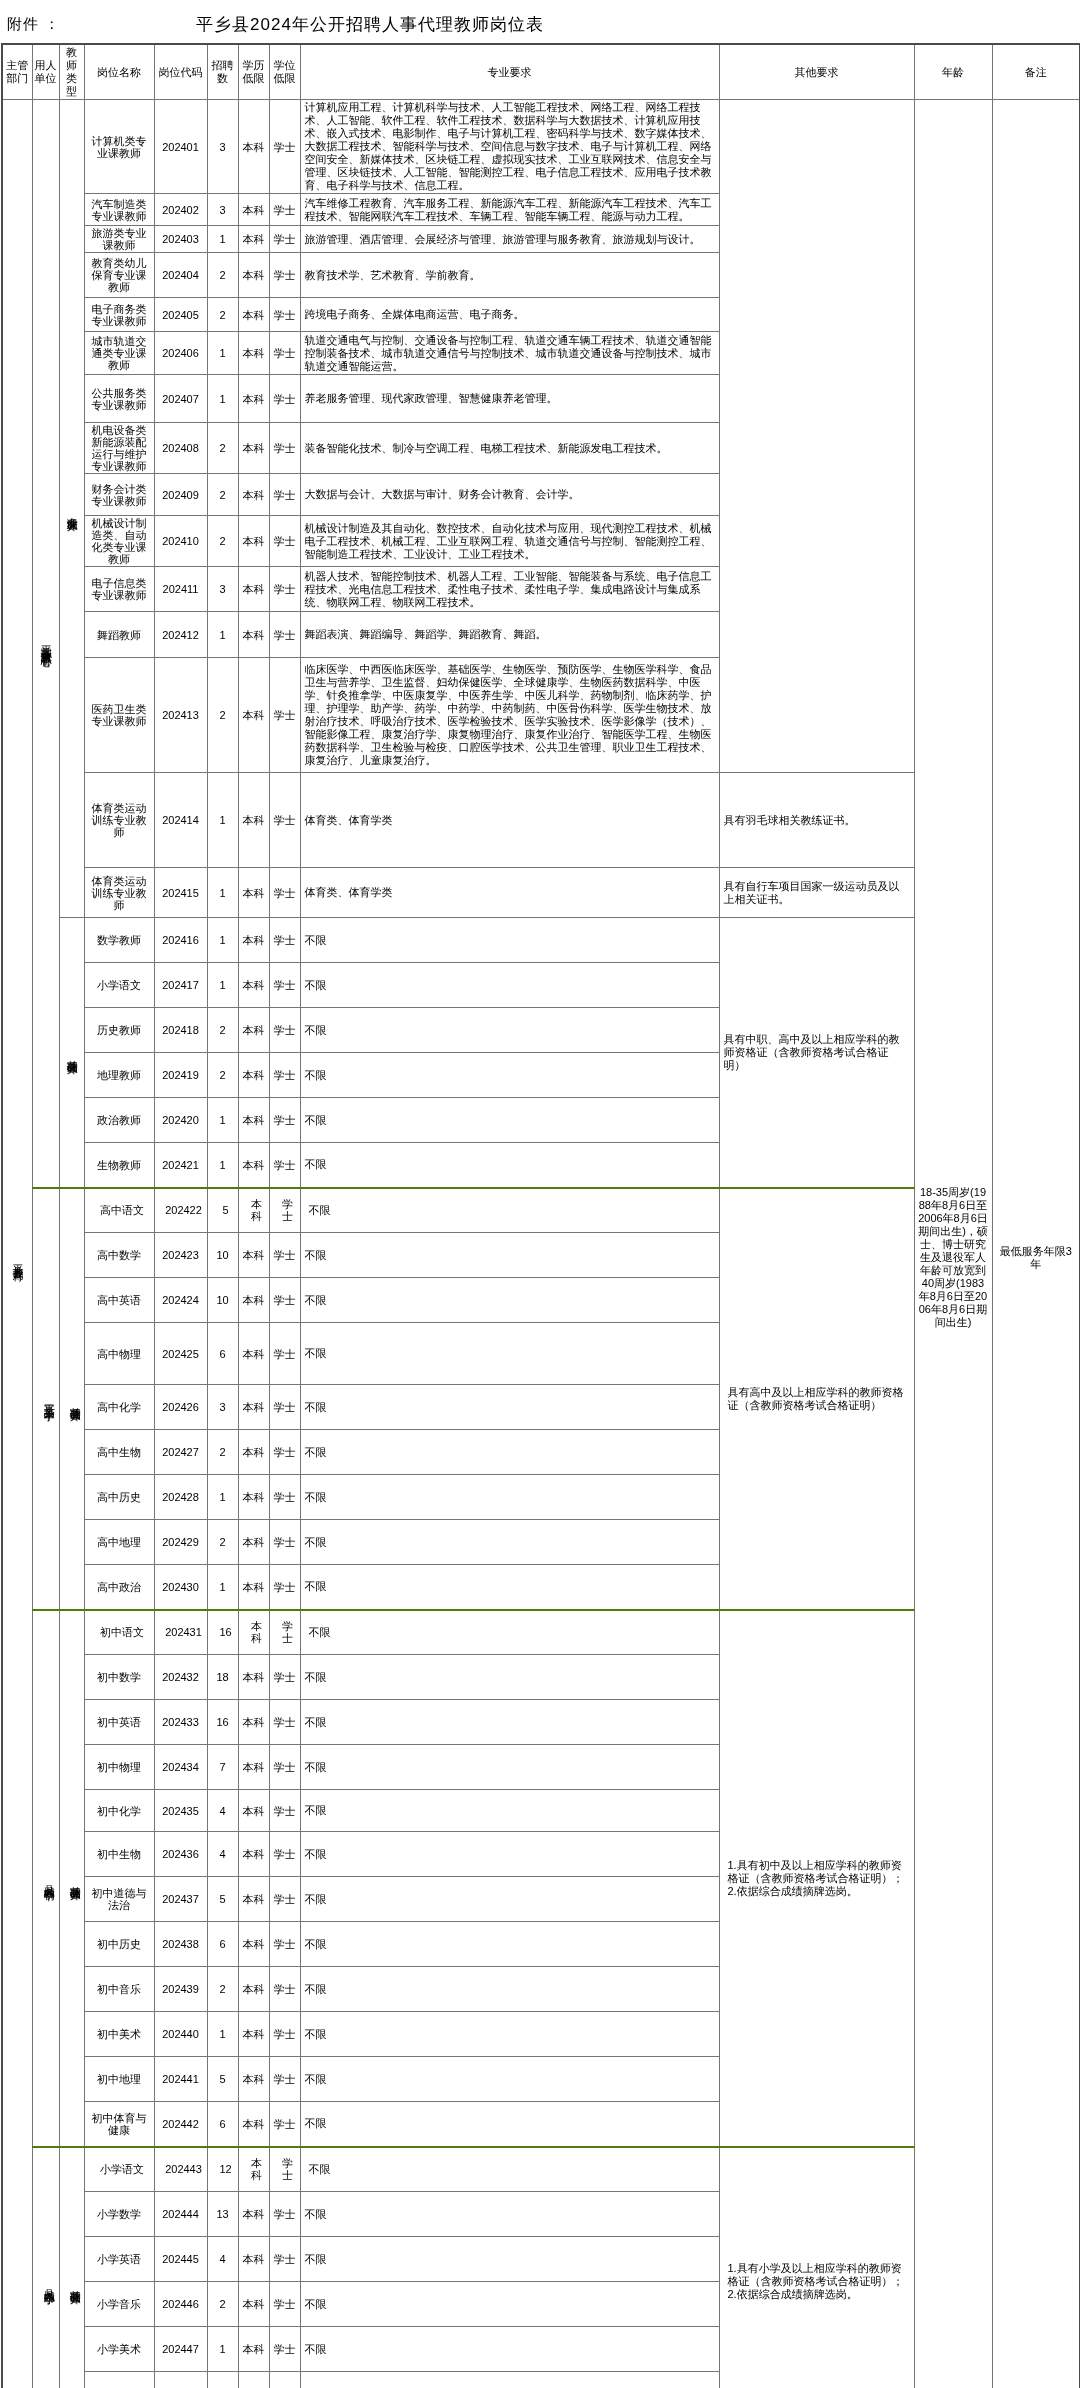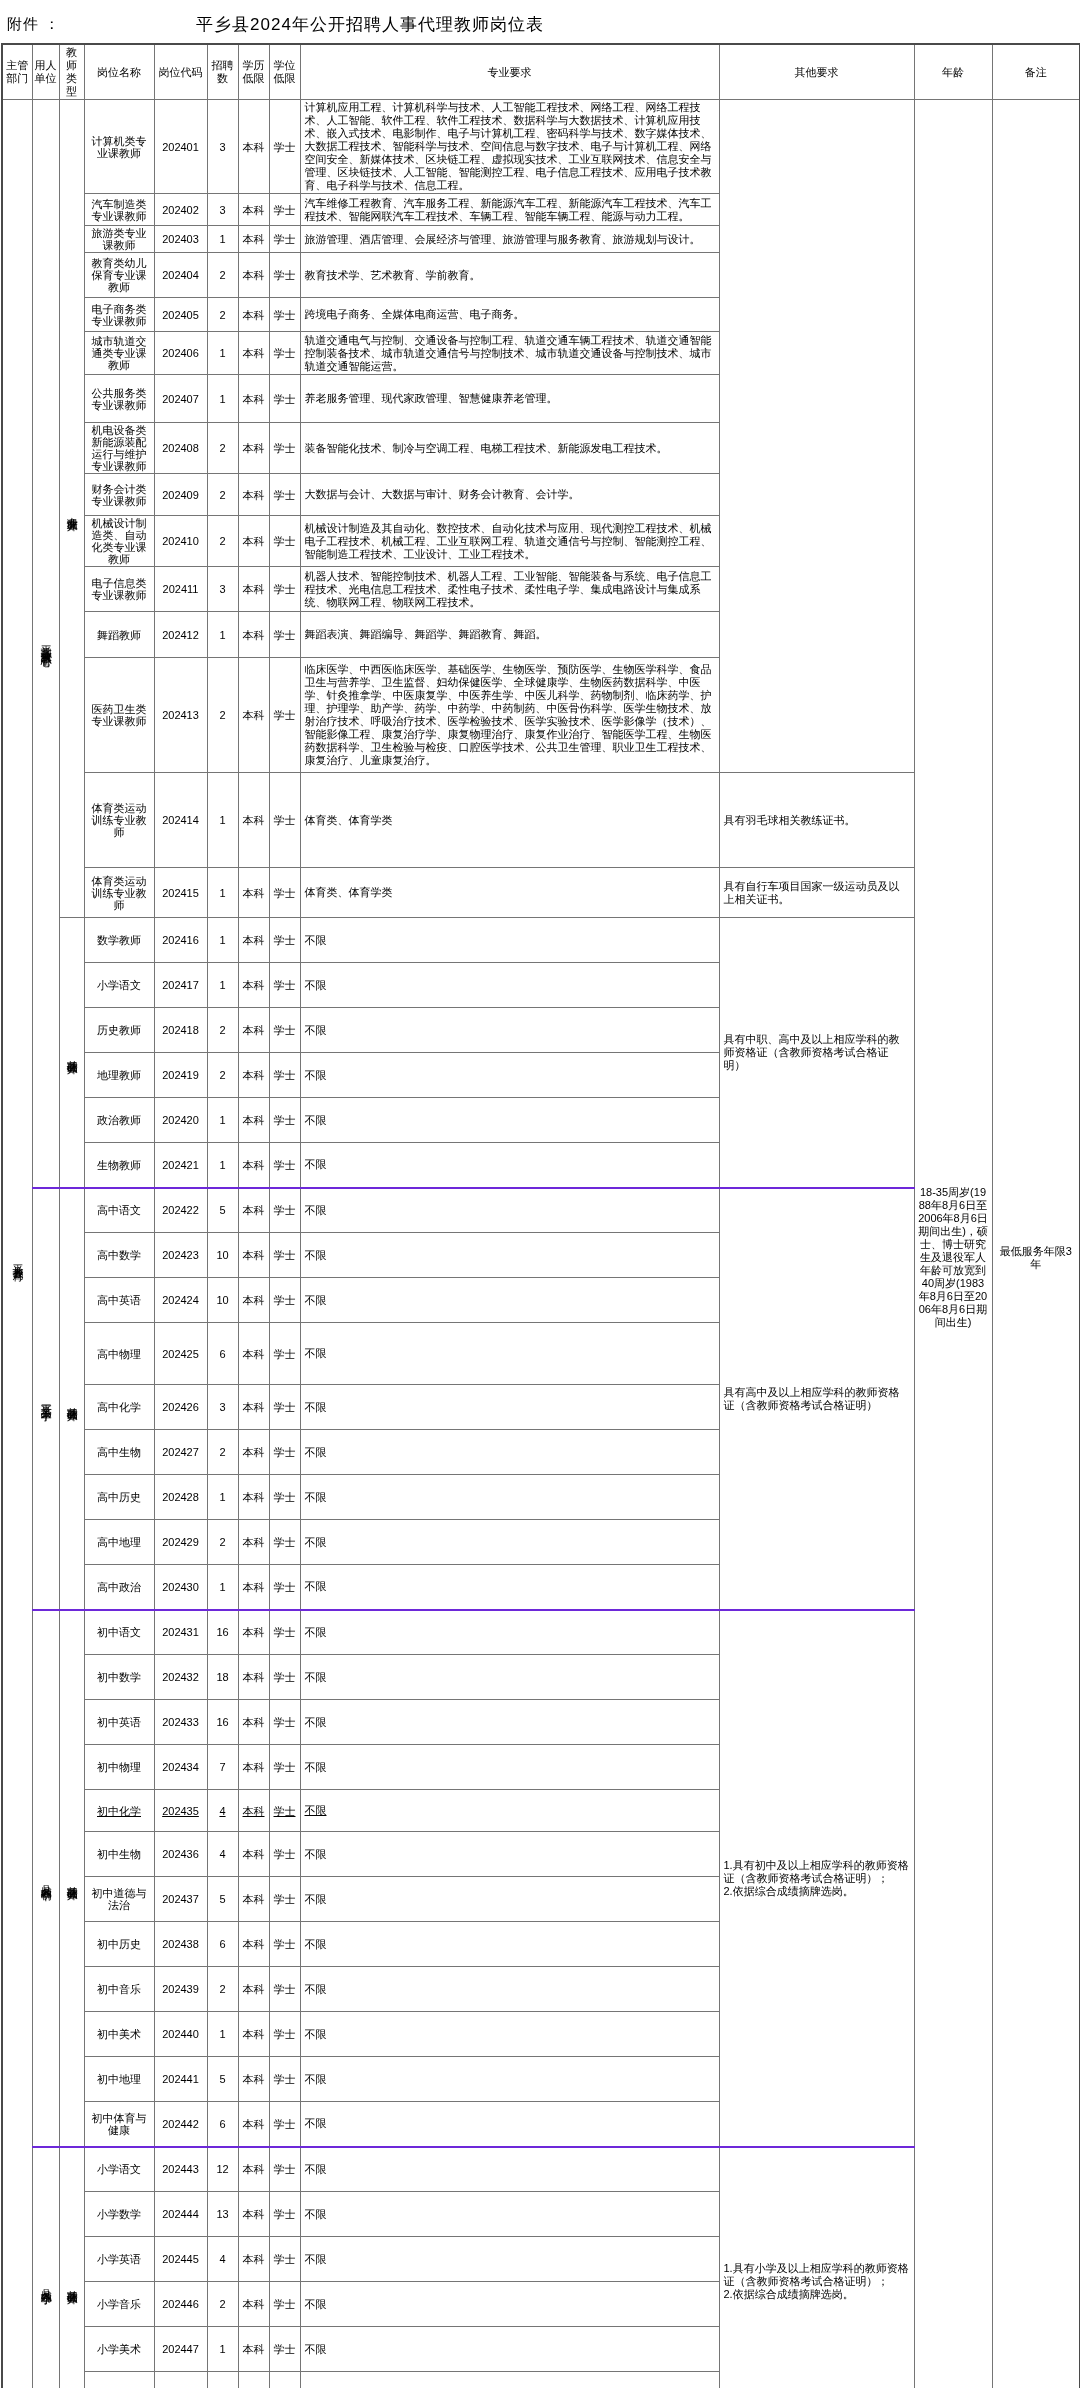--- a/index.html
+++ b/index.html
@@ -22,21 +22,21 @@
   thead tr{height:40px;}
   th{text-align:center;line-height:13px;}
   th.l{text-align:center;}
   .c{text-align:center;line-height:12px;}
   .l{text-align:left;}
   .major{line-height:13px;padding:1px 4px;text-align:left;}
   .other{line-height:13px;padding:1px 4px;text-align:left;white-space:pre-line;}
   .agecell{line-height:13px;text-align:center;padding:1px 3px;}
   .rem{line-height:13px;text-align:center;padding:1px 2px;}
   .vt{writing-mode:vertical-rl;text-orientation:upright;display:inline-block;letter-spacing:1px;line-height:1.05;}
-  tr.sep td{border-top:2px solid #6d28d9;}
+  tr.sep td{border-top:2px solid #4d7c0f;padding-left:8px;}
 </style>
 </head>
 <body>
 
 <div class="attach">附件 ：</div>
 <div class="title">平乡县2024年公开招聘人事代理教师岗位表</div>
 
 <table>
   <colgroup>
     <col style="width:30px">
@@ -351,21 +351,21 @@
         <td class="major">不限</td>
       </tr>
       <tr style="height: 45px;">
         <td class="c name">初中物理</td>
         <td class="c">202434</td>
         <td class="c">7</td>
         <td class="c">本科</td>
         <td class="c">学士</td>
         <td class="major">不限</td>
       </tr>
-      <tr style="height: 42px; text-decoration: underline;">
+      <tr style="height: 42px;">
         <td class="c name">初中化学</td>
         <td class="c">202435</td>
         <td class="c">4</td>
         <td class="c">本科</td>
         <td class="c">学士</td>
         <td class="major">不限</td>
       </tr>
       <tr style="height: 45px;">
         <td class="c name">初中生物</td>
         <td class="c">202436</td>

